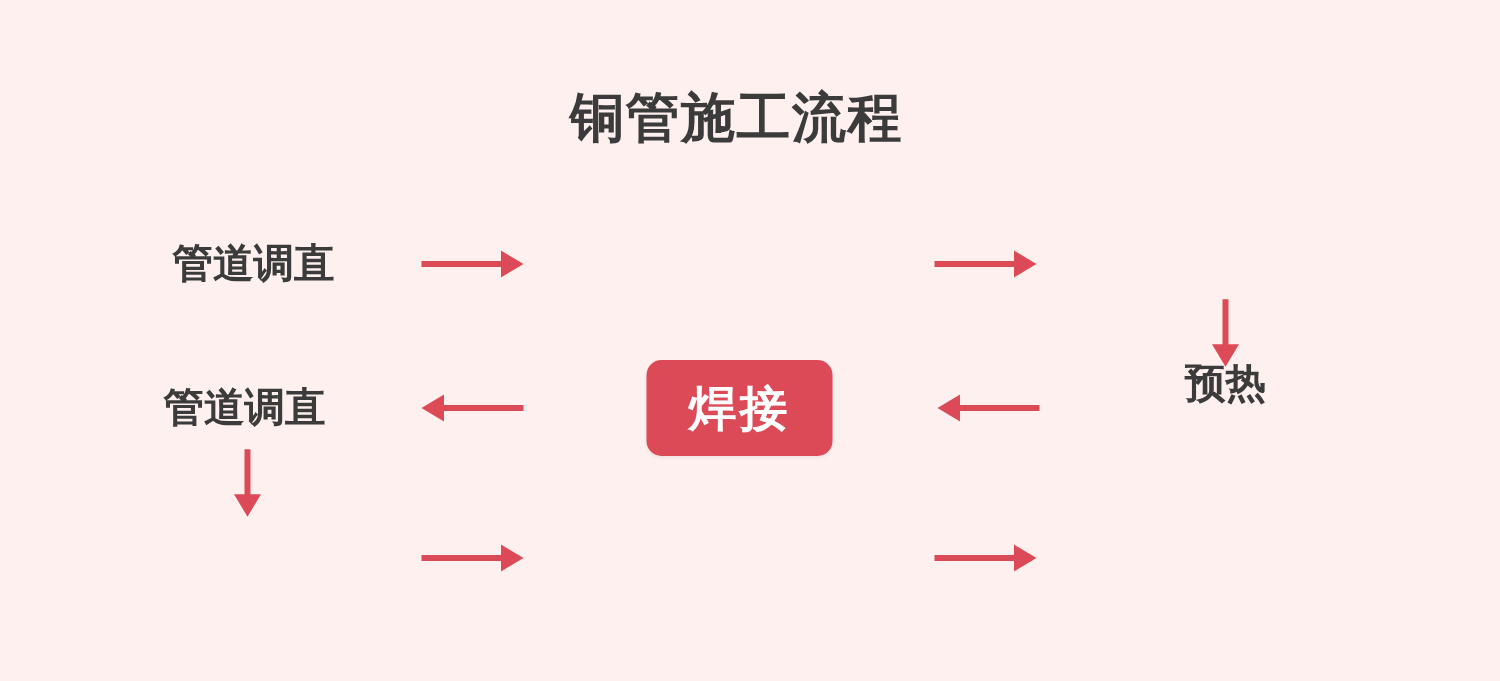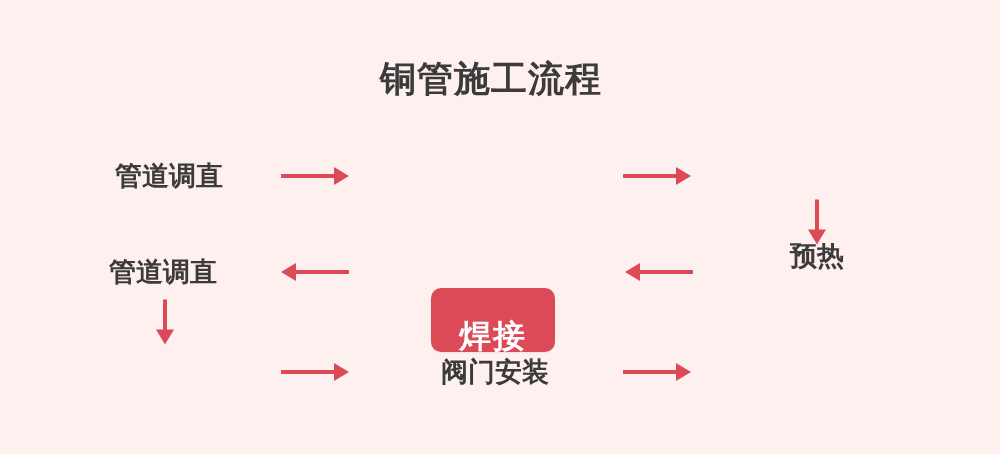--- a/index.html
+++ b/index.html
@@ -19,23 +19,22 @@
     font-size:36px;font-weight:bold;color:var(--text);
     letter-spacing:1px;white-space:nowrap;
   }
   .step{
     font-size:27px;font-weight:600;color:var(--text);
     white-space:nowrap;line-height:1;
   }
   .weld-box{
     width:124px;height:64px;border-radius:10px;
     background:var(--accent);
-    display:flex;align-items:flex-end;justify-content:center;
+    display:flex;align-items:center;justify-content:center;
     box-shadow:0 1px 2px rgba(0,0,0,0.06);
-    margin-top:48px;
   }
   .weld-box .label{
     font-size:32px;font-weight:bold;color:var(--box_text);
     letter-spacing:2px;white-space:nowrap;line-height:1;
   }
   
   .h-arrow{width:68px;height:18px;}
   .h-arrow .line{
     position:absolute;top:7px;height:4px;background:var(--accent);
   }
@@ -114,21 +113,20 @@
     <span class="line"></span>
     <span class="head"></span>
   </div>
 
 
   <div class="abs h-arrow right" style="left:315px;top:372px;">
     <span class="line"></span>
     <span class="head"></span>
   </div>
 
-  <div class="abs step" style="left:495px;top:372px;">阀门安装</div>
 
   <div class="abs h-arrow right" style="left:657px;top:372px;">
     <span class="line"></span>
     <span class="head"></span>
   </div>
 
 
 </div>
 
 </body></html>

